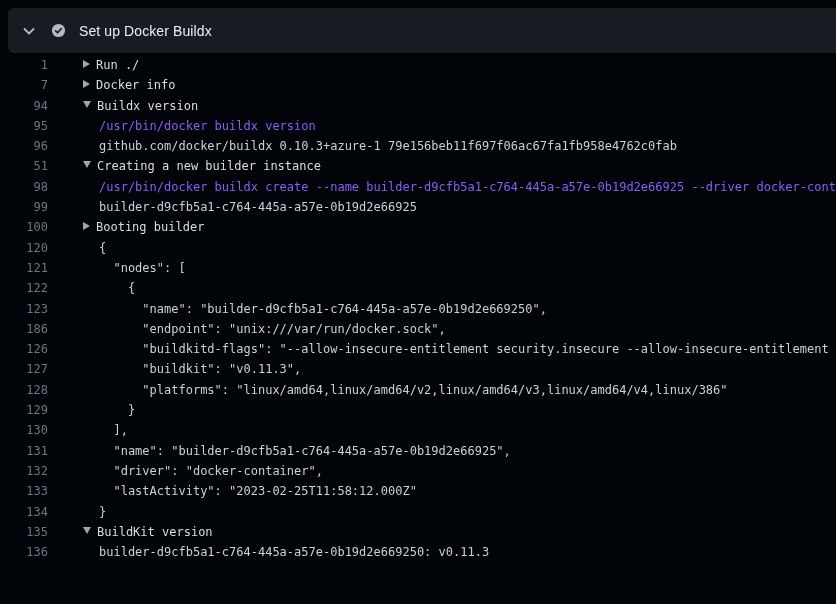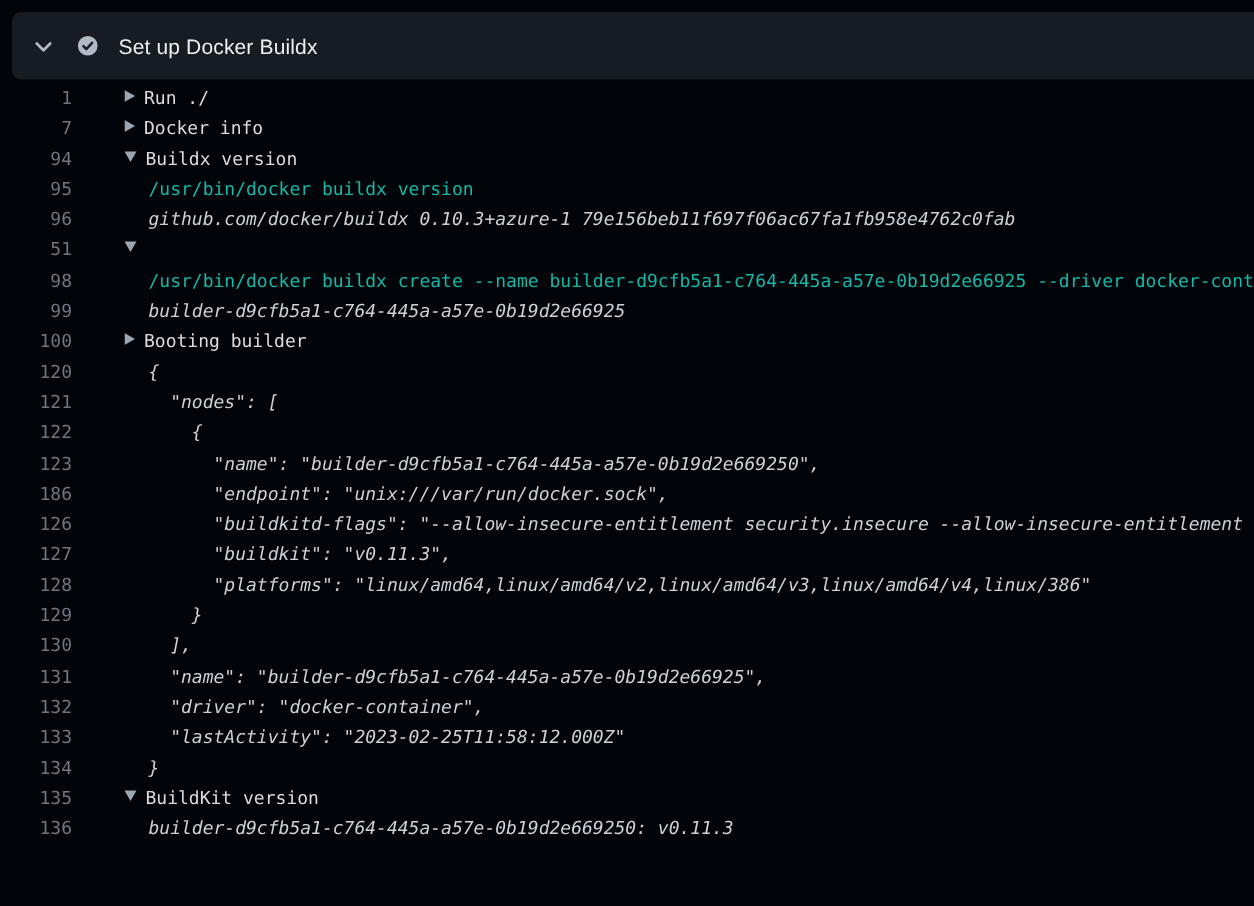--- a/index.html
+++ b/index.html
@@ -59,22 +59,22 @@
     flex:none;
     text-align:right;
     color:#6e7681;
     cursor:pointer;
   }
   .content{
     margin-left:35px;
     color:#c9d1d9;
     overflow:hidden;
   }
-  .content.output{ padding-left:16px;font-style:italic; }
-  .content.command{ padding-left:16px; color:#14b8a6; }
+  .content.output{ padding-left:16px; }
+  .content.command{ padding-left:16px; color:#8b5cf6; }
   .content.group{ color:#d7dde3; cursor:pointer; }
   .tri{
     display:inline-block;
     width:0;height:0;
     margin-right:6px;
     vertical-align:1px;
   }
   .tri.right{
     border-left:7px solid #9aa7b3;
     border-top:4px solid transparent;
@@ -106,21 +106,21 @@
     </span>
     <span class="step-title">Set up Docker Buildx</span>
   </div>
 
   <div class="log" id="log">
       <div class="row"><span class="num">1</span><span class="content group"><span class="tri right"></span><span>Run ./</span></span></div>
       <div class="row"><span class="num">7</span><span class="content group"><span class="tri right"></span><span>Docker info</span></span></div>
       <div class="row"><span class="num">94</span><span class="content group"><span class="tri down"></span><span>Buildx version</span></span></div>
       <div class="row"><span class="num">95</span><span class="content command">/usr/bin/docker buildx version</span></div>
       <div class="row"><span class="num">96</span><span class="content output">github.com/docker/buildx 0.10.3+azure-1 79e156beb11f697f06ac67fa1fb958e4762c0fab</span></div>
-      <div class="row"><span class="num">51</span><span class="content group"><span class="tri down"></span></span></div>
+      <div class="row"><span class="num">51</span><span class="content group"><span class="tri down"></span><span>Creating a new builder instance</span></span></div>
       <div class="row"><span class="num">98</span><span class="content command">/usr/bin/docker buildx create --name builder-d9cfb5a1-c764-445a-a57e-0b19d2e66925 --driver docker-container</span></div>
       <div class="row"><span class="num">99</span><span class="content output">builder-d9cfb5a1-c764-445a-a57e-0b19d2e66925</span></div>
       <div class="row"><span class="num">100</span><span class="content group"><span class="tri right"></span><span>Booting builder</span></span></div>
       <div class="row"><span class="num">120</span><span class="content output">{</span></div>
       <div class="row"><span class="num">121</span><span class="content output">  "nodes": [</span></div>
       <div class="row"><span class="num">122</span><span class="content output">    {</span></div>
       <div class="row"><span class="num">123</span><span class="content output">      "name": "builder-d9cfb5a1-c764-445a-a57e-0b19d2e669250",</span></div>
       <div class="row"><span class="num">186</span><span class="content output">      "endpoint": "unix:///var/run/docker.sock",</span></div>
       <div class="row"><span class="num">126</span><span class="content output">      "buildkitd-flags": "--allow-insecure-entitlement security.insecure --allow-insecure-entitlement network.host",</span></div>
       <div class="row"><span class="num">127</span><span class="content output">      "buildkit": "v0.11.3",</span></div>

